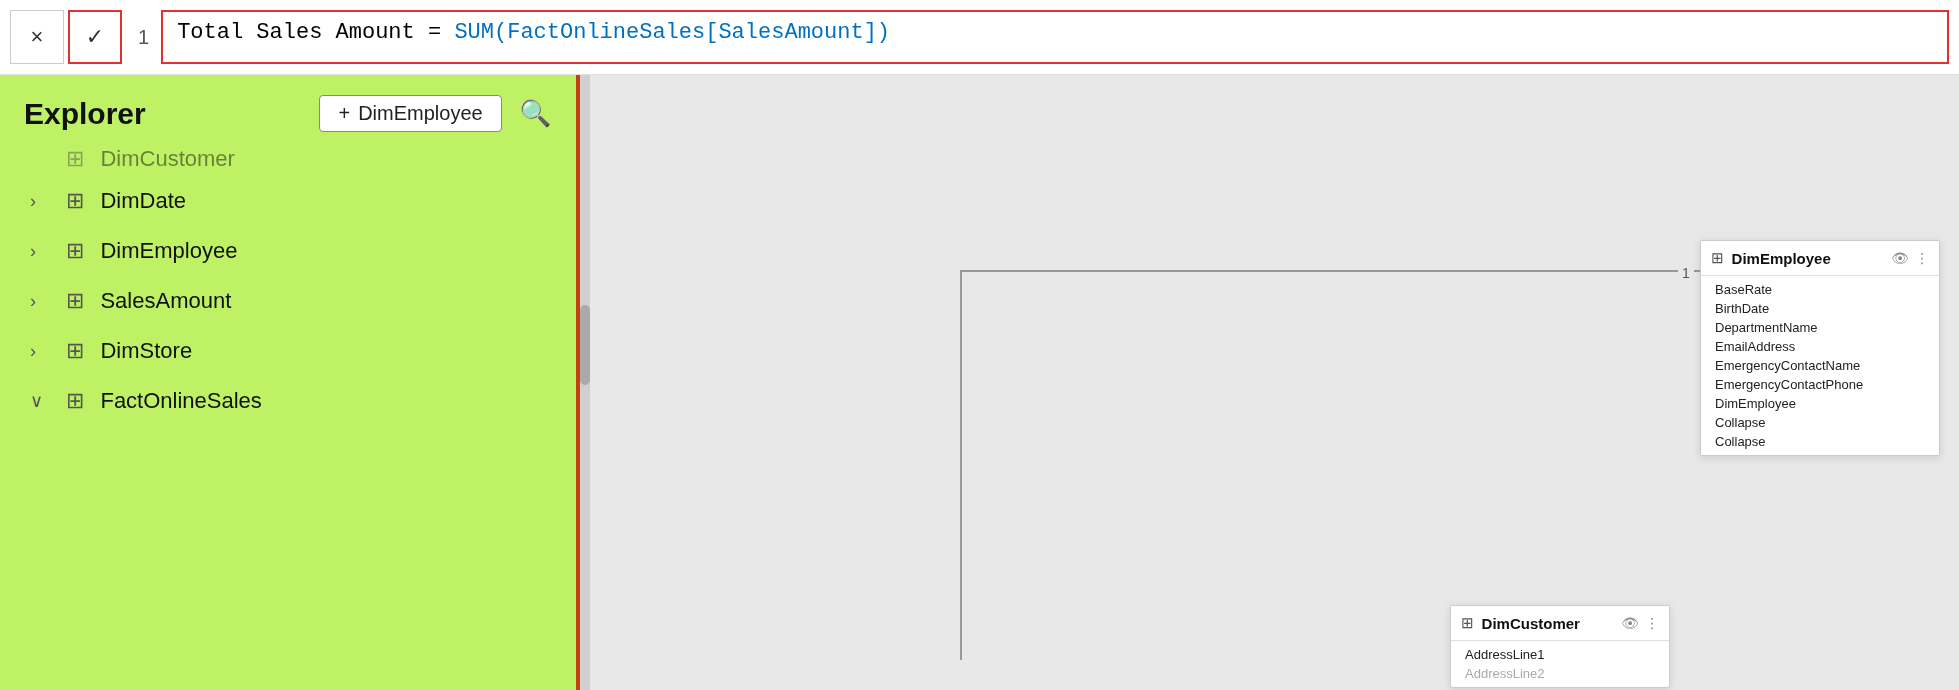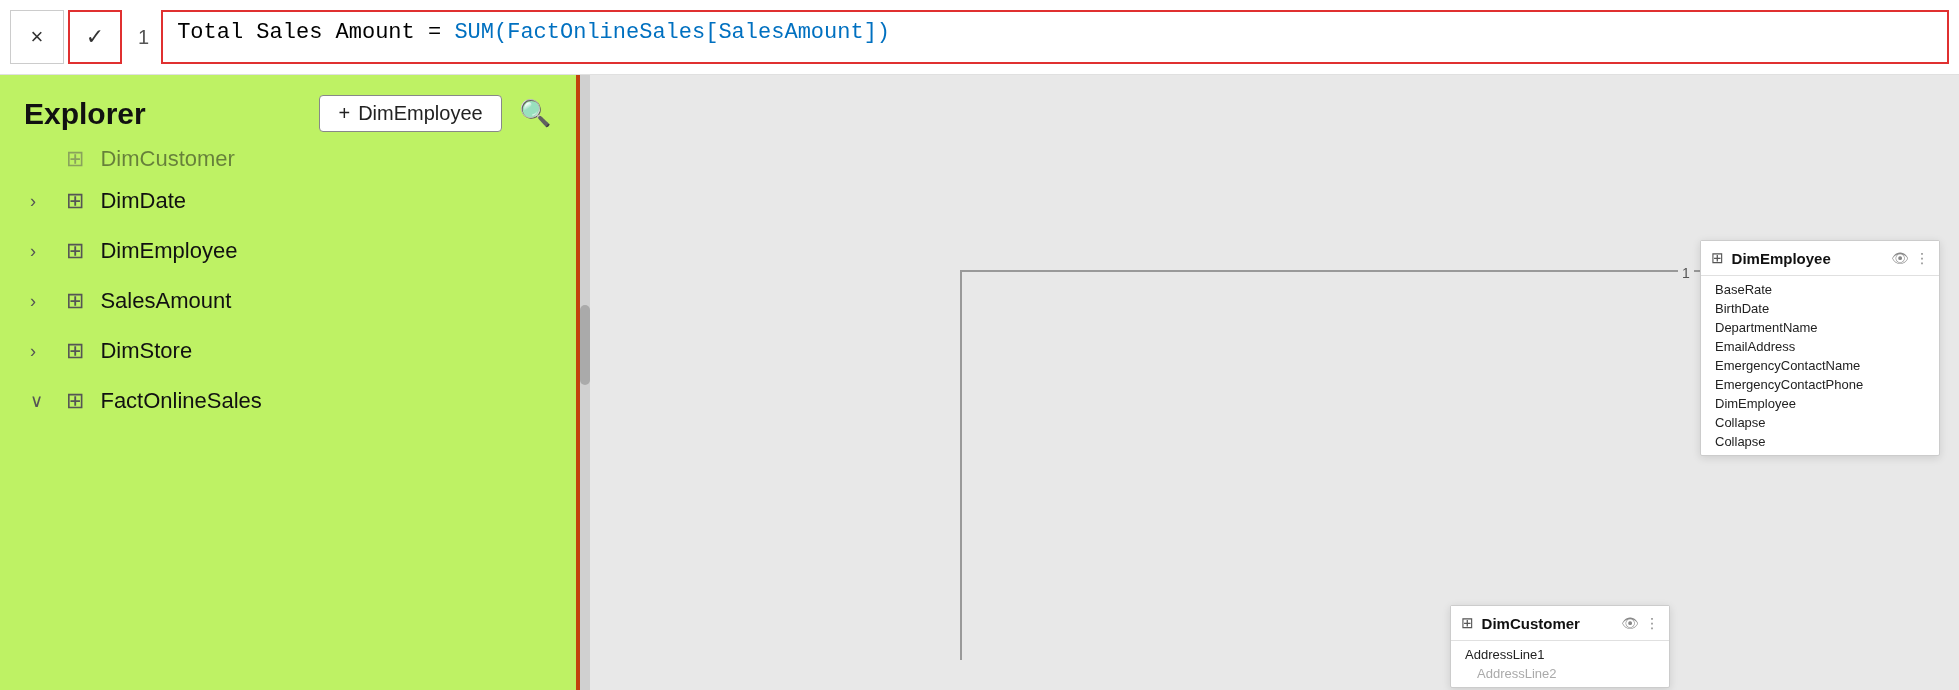--- a/index.html
+++ b/index.html
@@ -317,18 +317,18 @@
       <div class="table-card-header">
         <span class="table-card-icon">⊞</span>
         <span class="table-card-title">DimCustomer</span>
         <div class="table-card-actions">
           <span>👁</span>
           <span>⋮</span>
         </div>
       </div>
       <div class="table-card-fields">
         <div class="table-field">AddressLine1</div>
-        <div class="table-field" style="color:#aaa;margin-left:12px;">AddressLine2</div>
+        <div class="table-field" style="color:#aaa;">AddressLine2</div>
       </div>
     </div>
 
   </div>
 </div>
 
 </body></html>

